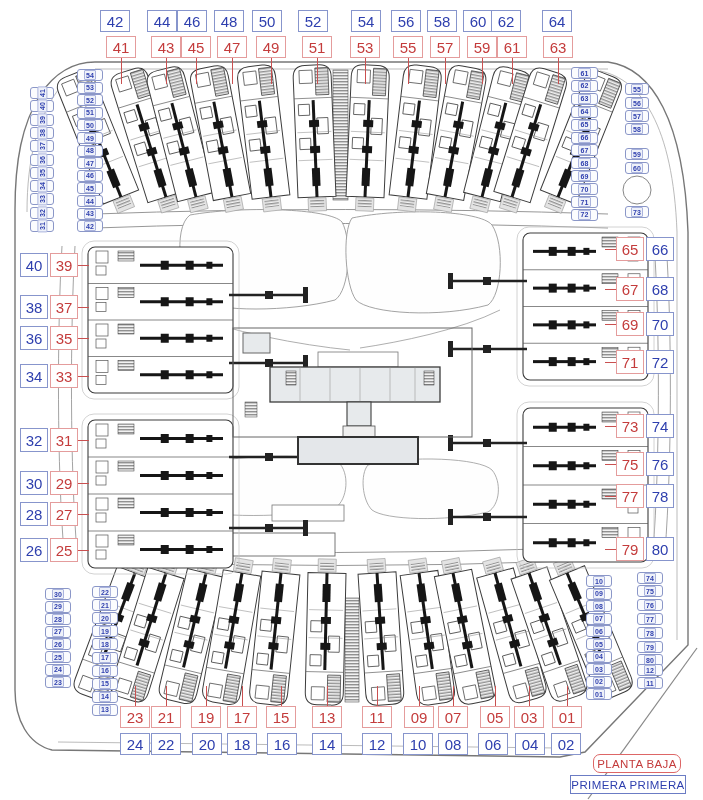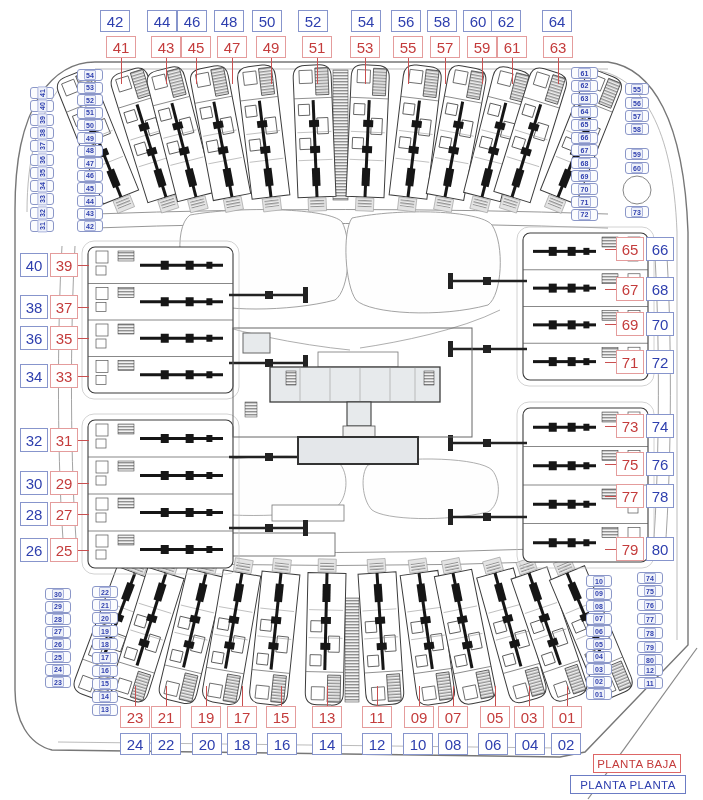--- a/index.html
+++ b/index.html
@@ -1008,15 +1008,15 @@
         <span>80</span>
       </div>
       <div class="pcell" style="left: 637px; top: 664px; width: 26px; height: 12px;">
         <span>12</span>
       </div>
       <div class="pcell" style="left: 637px; top: 677px; width: 26px; height: 12px;">
         <span>11</span>
       </div>
     </div>
 
-  <div class="legend-box red" style="left:593px;top:754px;width:88px;height:19px;">PLANTA BAJA</div>
-  <div class="legend-box blue" style="left:570px;top:775px;width:116px;height:19px;">PLANTA PLANTA</div>
+  <div class="legend-box red" style="left:593px;top:754px;width:88px;height:19px;border-radius:7px;">PLANTA BAJA</div>
+  <div class="legend-box blue" style="left:570px;top:775px;width:116px;height:19px;">PRIMERA PRIMERA</div>
 </div>
 
 </body></html>

